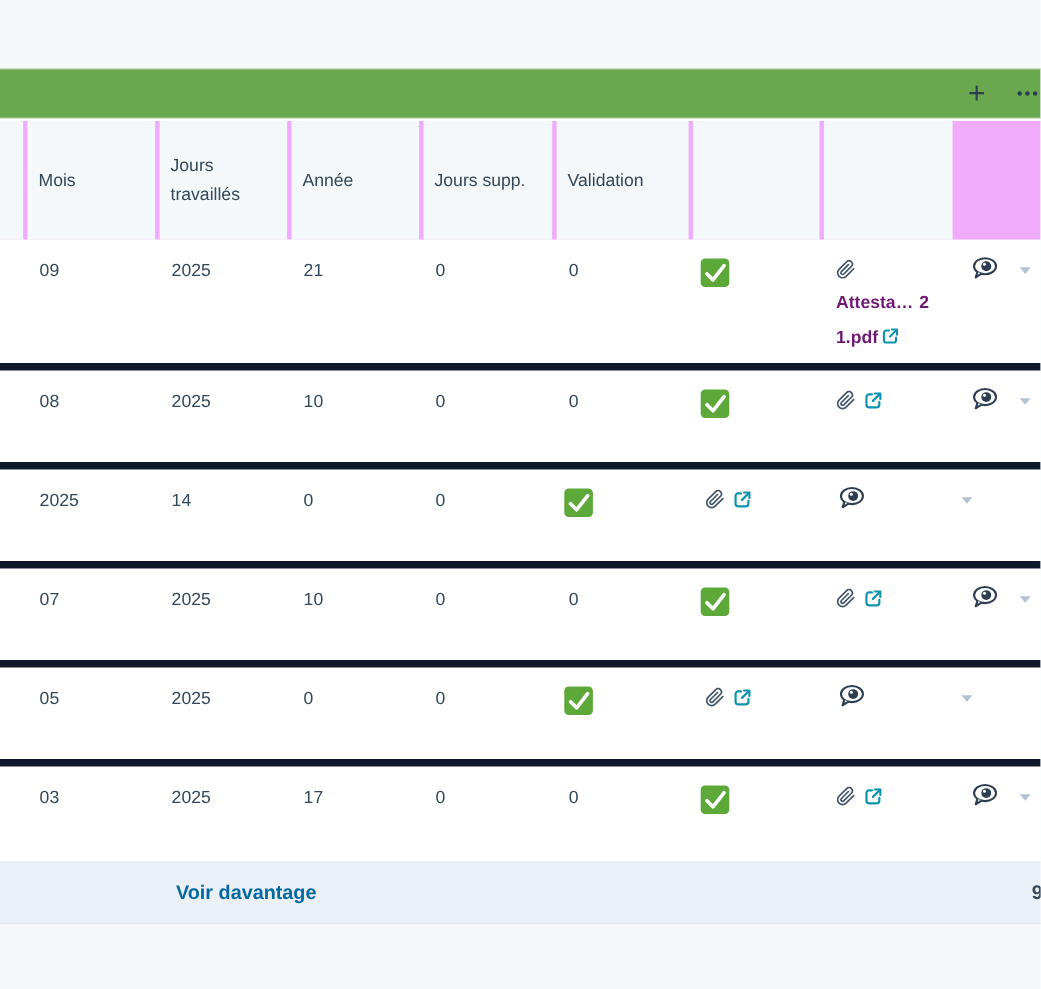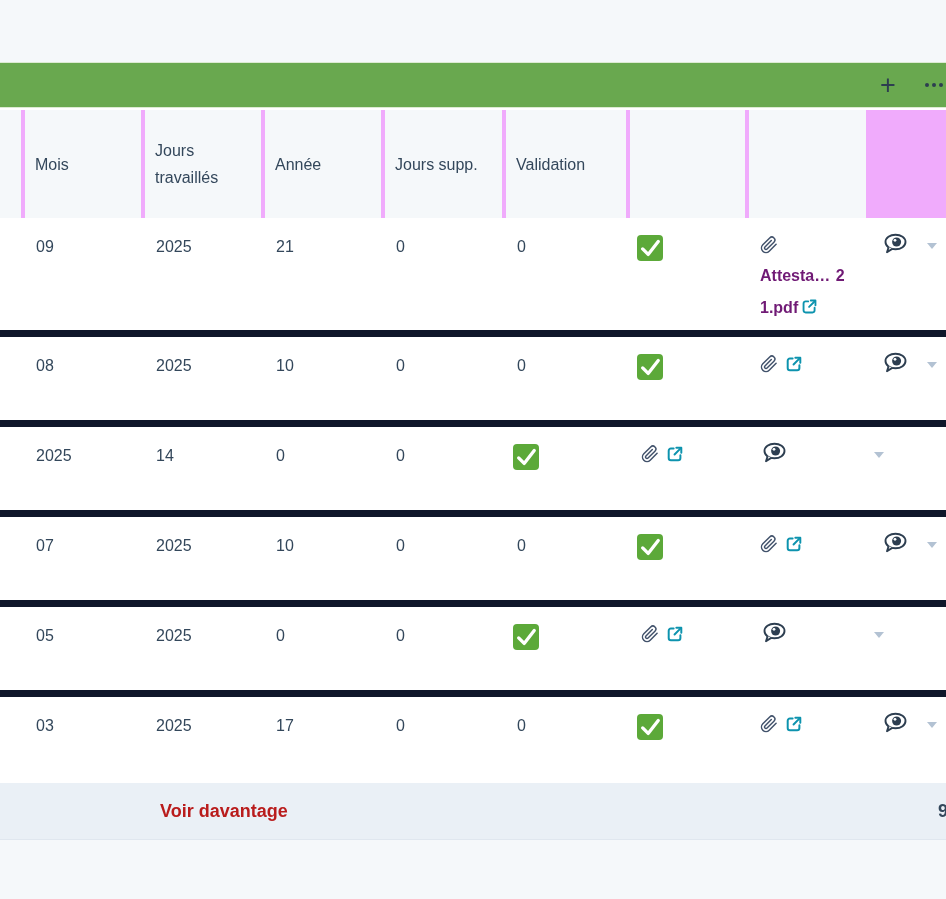--- a/index.html
+++ b/index.html
@@ -70,21 +70,21 @@
     width:0; height:0;
     border-left:5.5px solid transparent; border-right:5.5px solid transparent;
     border-top:6.5px solid #b3c2d3;
   }
 
   .tfoot {
     height:57px; background:#eaf0f6; border-bottom:1px solid #e0e7ef;
     display:flex; align-items:center; position:relative;
   }
   .see-more {
-    margin-left:160px; font-size:18px; font-weight:700; color:#b91c1c; cursor:pointer;
+    margin-left:160px; font-size:18px; font-weight:700; color:#0369a1; cursor:pointer;
   }
   .foot-count {
     position:absolute; right:-2px; top:0; height:57px;
     display:flex; align-items:center;
     font-size:18px; font-weight:700; color:#33475b;
   }
 
   .bottom-spacer { height:59px; background:#f5f8fa; }
 
   svg { display:block; }

